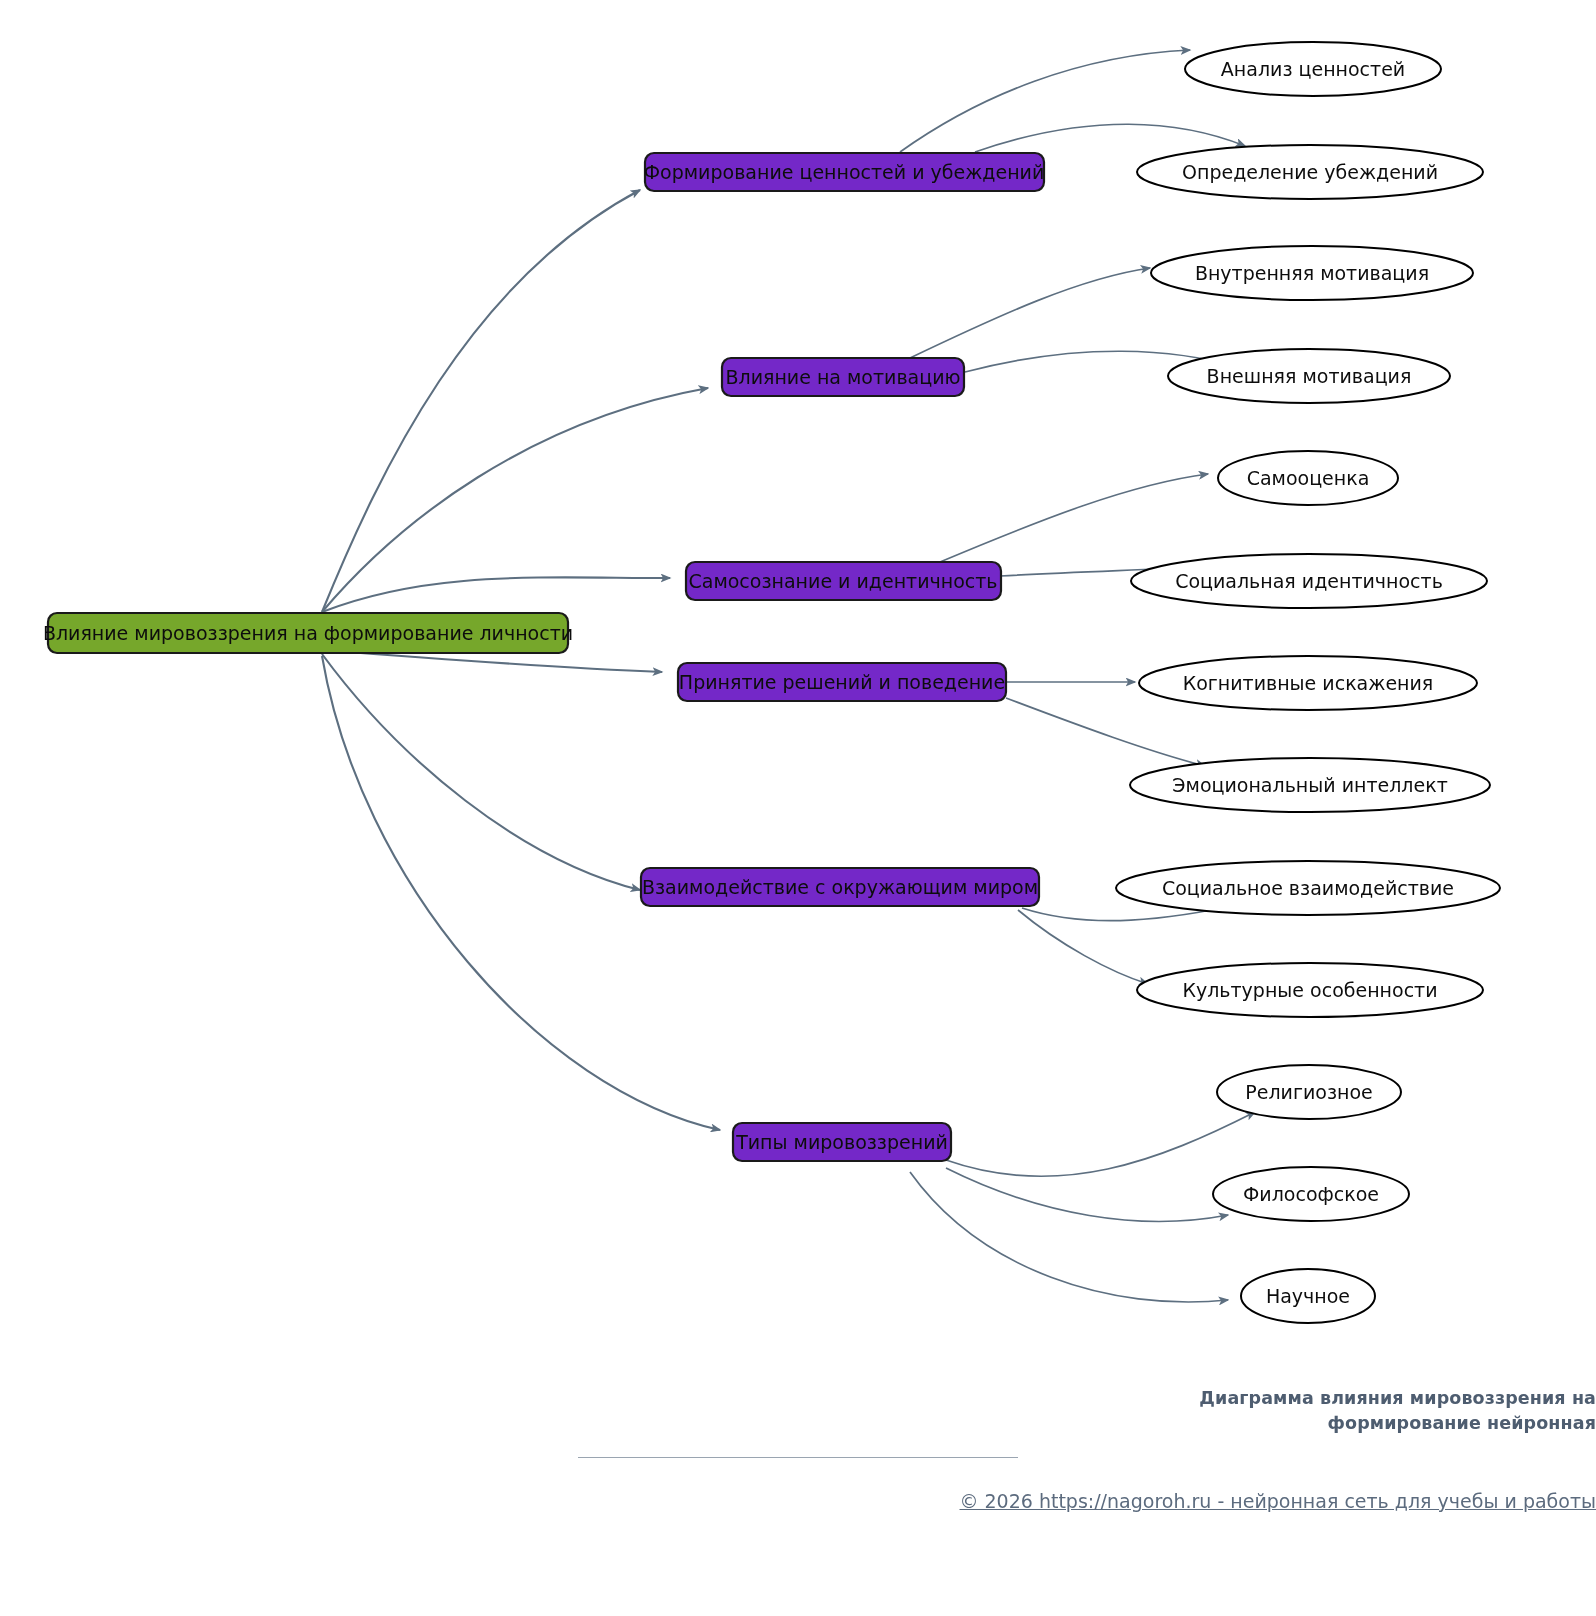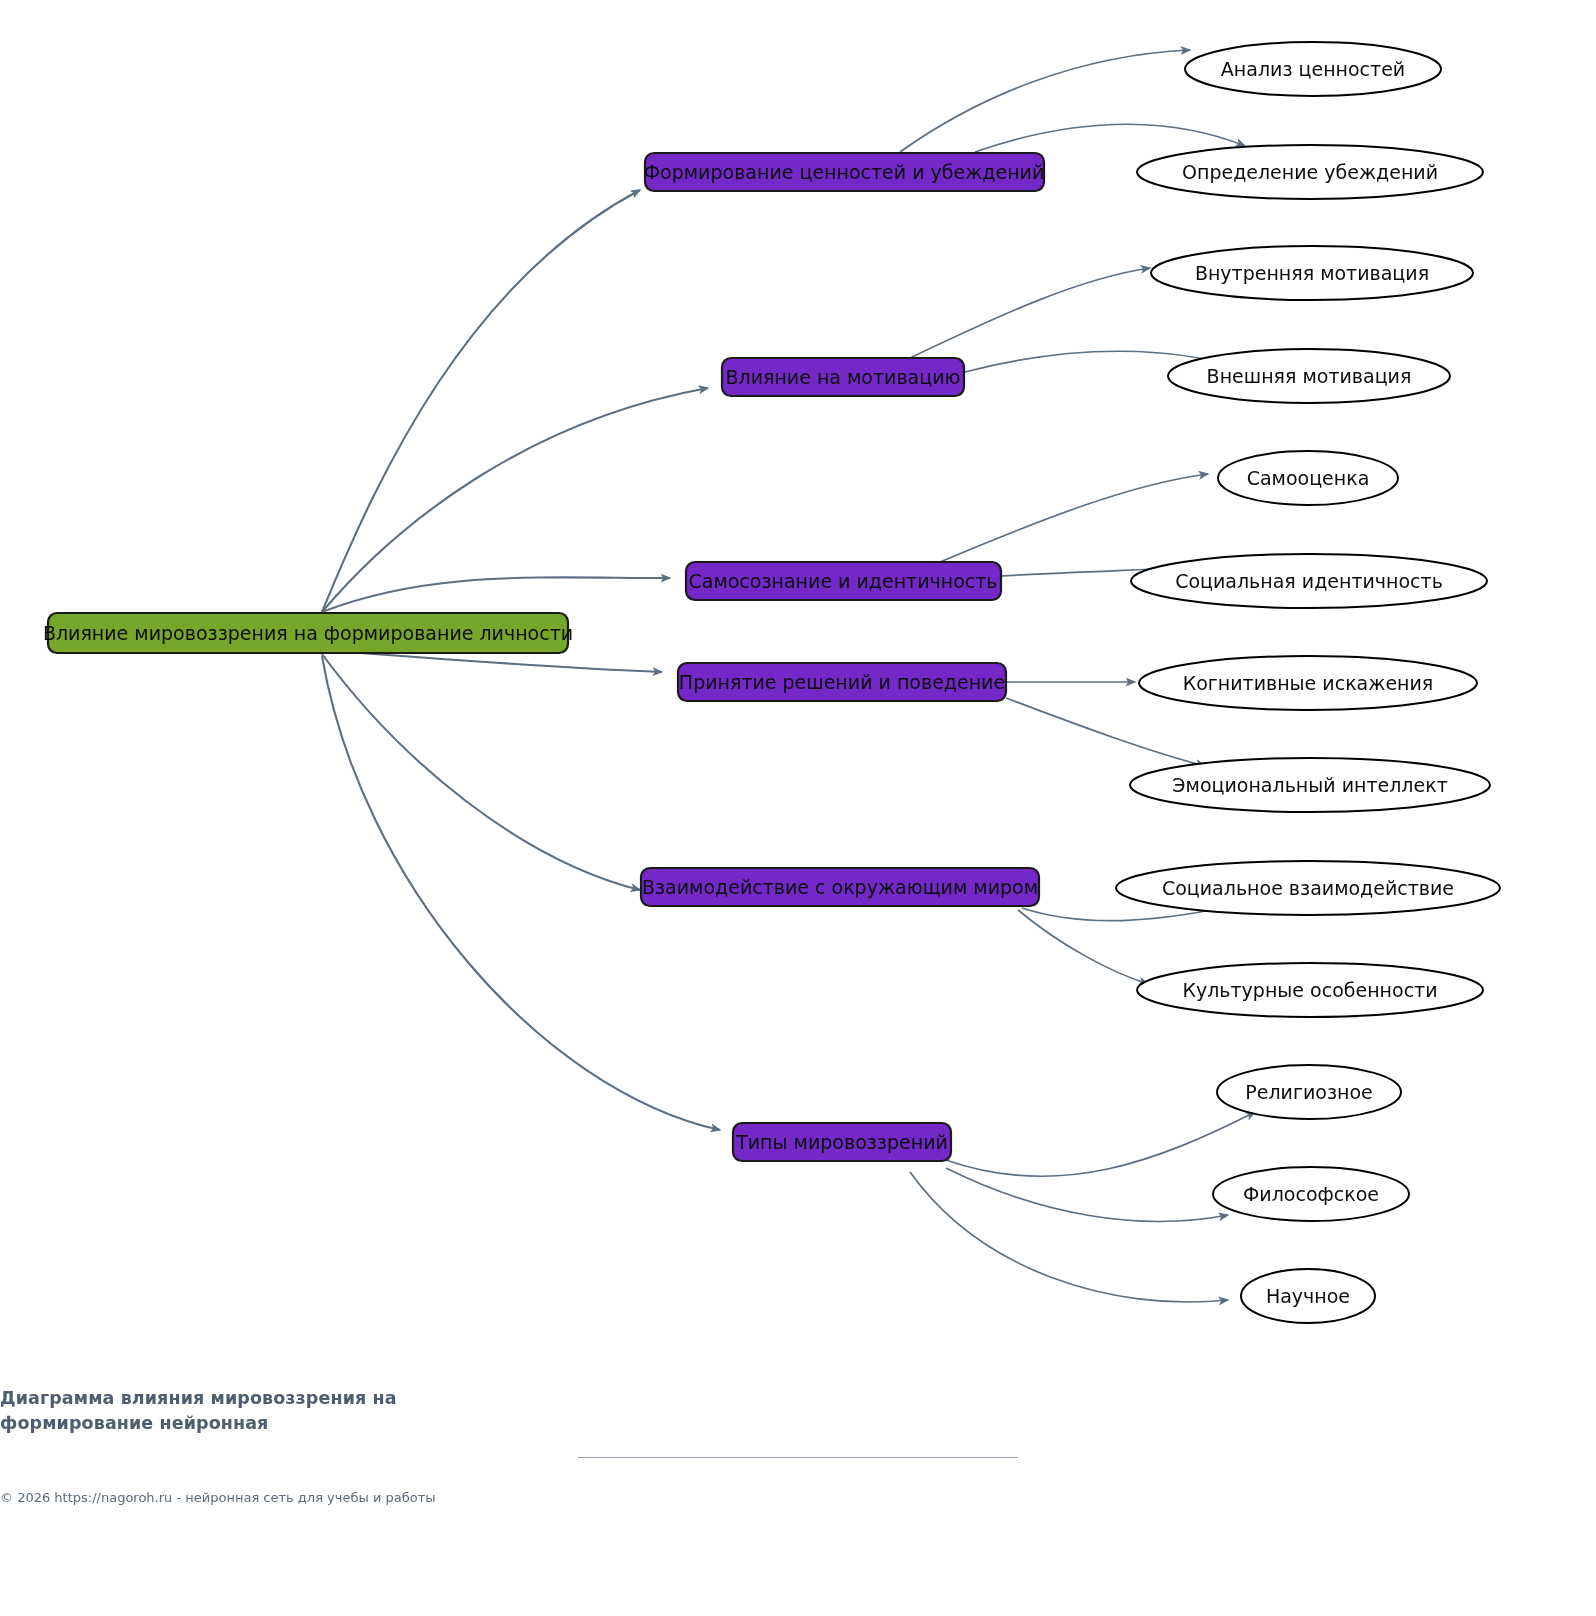--- a/index.html
+++ b/index.html
@@ -56,41 +56,42 @@
   .edge-thin {
     fill: none;
     stroke: #5d6f80;
     stroke-width: 1.7;
   }
   .footer-block {
     position: absolute;
     left: 0;
     top: 1386px;
     width: 1596px;
-    text-align: left;
+    text-align: right;
   }
   .footer-title {
     font-family: "DejaVu Sans", sans-serif;
     font-size: 17.5px;
     font-weight: bold;
     color: #4e5d70;
     line-height: 1.4;
     letter-spacing: 0.1px;
   }
   .footer-rule {
     width: 440px;
     height: 1px;
     background: #9aa5b1;
     margin: 22px auto 0 auto;
   }
   .footer-copyright {
     margin-top: 32px;
     font-family: "DejaVu Sans", sans-serif;
-    font-size: 13px;
+    font-size: 19px;
     color: #5c6b7e;
+    text-decoration: underline;
   }
 </style>
 </head>
 <body>
 
 <div id="diagram-root">
 
   <svg class="mindmap" viewBox="0 0 1596 1616" xmlns="http://www.w3.org/2000/svg">
     <defs>
       <marker id="arrowhead" markerWidth="11" markerHeight="9" refX="9.5" refY="4.5" orient="auto" markerUnits="userSpaceOnUse">

